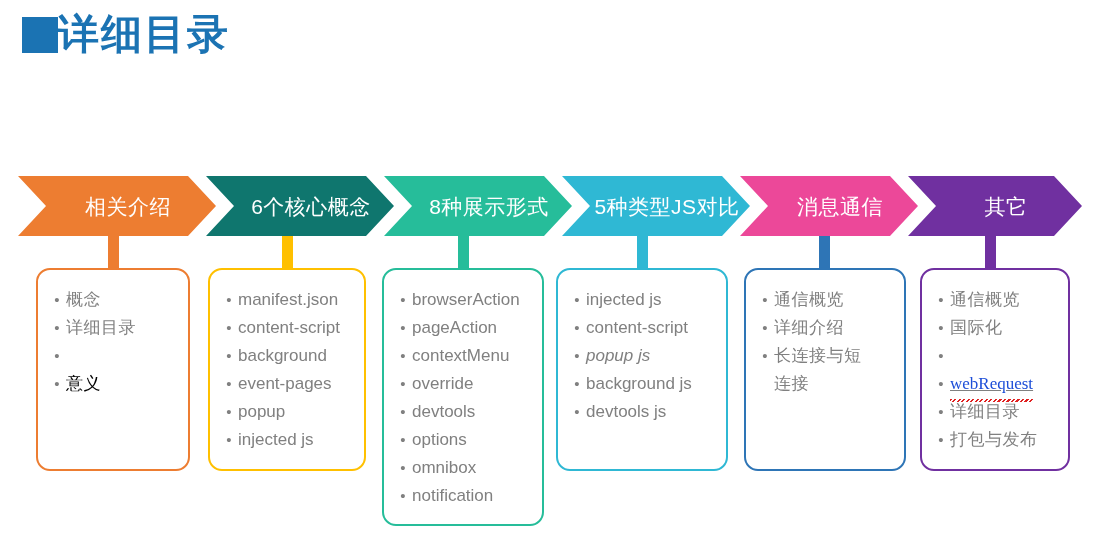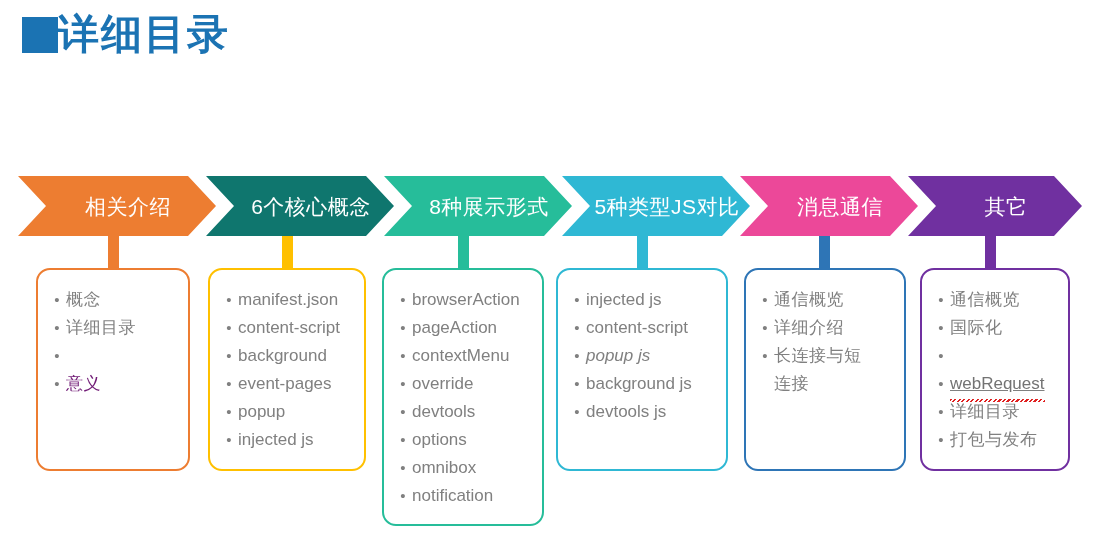--- a/index.html
+++ b/index.html
@@ -174,21 +174,21 @@
     </li>
     <li class="bullet-item" style="color: rgb(128, 128, 128);">
       <span class="bullet-dot" style="color: rgb(128, 128, 128);">•</span>
       <span class="bullet-text cjk" style="color: rgb(128, 128, 128);">详细目录</span>
     </li>
     <li class="bullet-item" style="color: rgb(128, 128, 128);">
       <span class="bullet-dot" style="color: rgb(128, 128, 128);">•</span>
     </li>
     <li class="bullet-item" style="color: rgb(128, 128, 128);">
       <span class="bullet-dot" style="color: rgb(128, 128, 128);">•</span>
-      <span class="bullet-text cjk" style="color: #701a75;">意义</span>
+      <span class="bullet-text cjk" style="color: #000000;">意义</span>
     </li>
   </ul>
 </div>
 
 <div class="content-box" style="left: 208px; width: 158px; height: 203px; border-color: rgb(255, 192, 0);">
   <ul class="bullet-list">
     <li class="bullet-item" style="color: rgb(128, 128, 128);">
       <span class="bullet-dot" style="color: rgb(128, 128, 128);">•</span>
       <span class="bullet-text" style="color: rgb(128, 128, 128);">manifest.json</span>
     </li>
@@ -302,21 +302,21 @@
     </li>
     <li class="bullet-item" style="color: rgb(128, 128, 128);">
       <span class="bullet-dot" style="color: rgb(128, 128, 128);">•</span>
       <span class="bullet-text cjk" style="color: rgb(128, 128, 128);">国际化</span>
     </li>
     <li class="bullet-item" style="color: rgb(128, 128, 128);">
       <span class="bullet-dot" style="color: rgb(128, 128, 128);">•</span>
     </li>
     <li class="bullet-item" style="color: rgb(128, 128, 128);">
       <span class="bullet-dot" style="color: rgb(128, 128, 128);">•</span>
-      <span class="bullet-text" style="color: #737373;"><span class="spell-error">webRequest</span></span>
+      <span class="bullet-text" style="color: #1d4ed8; font-family: Liberation Serif, serif;"><span class="spell-error">webRequest</span></span>
     </li>
     <li class="bullet-item" style="color: rgb(128, 128, 128);">
       <span class="bullet-dot" style="color: rgb(128, 128, 128);">•</span>
       <span class="bullet-text cjk" style="color: rgb(128, 128, 128);">详细目录</span>
     </li>
     <li class="bullet-item" style="color: rgb(128, 128, 128);">
       <span class="bullet-dot" style="color: rgb(128, 128, 128);">•</span>
       <span class="bullet-text cjk" style="color: rgb(128, 128, 128);">打包与发布</span>
     </li>
   </ul>

